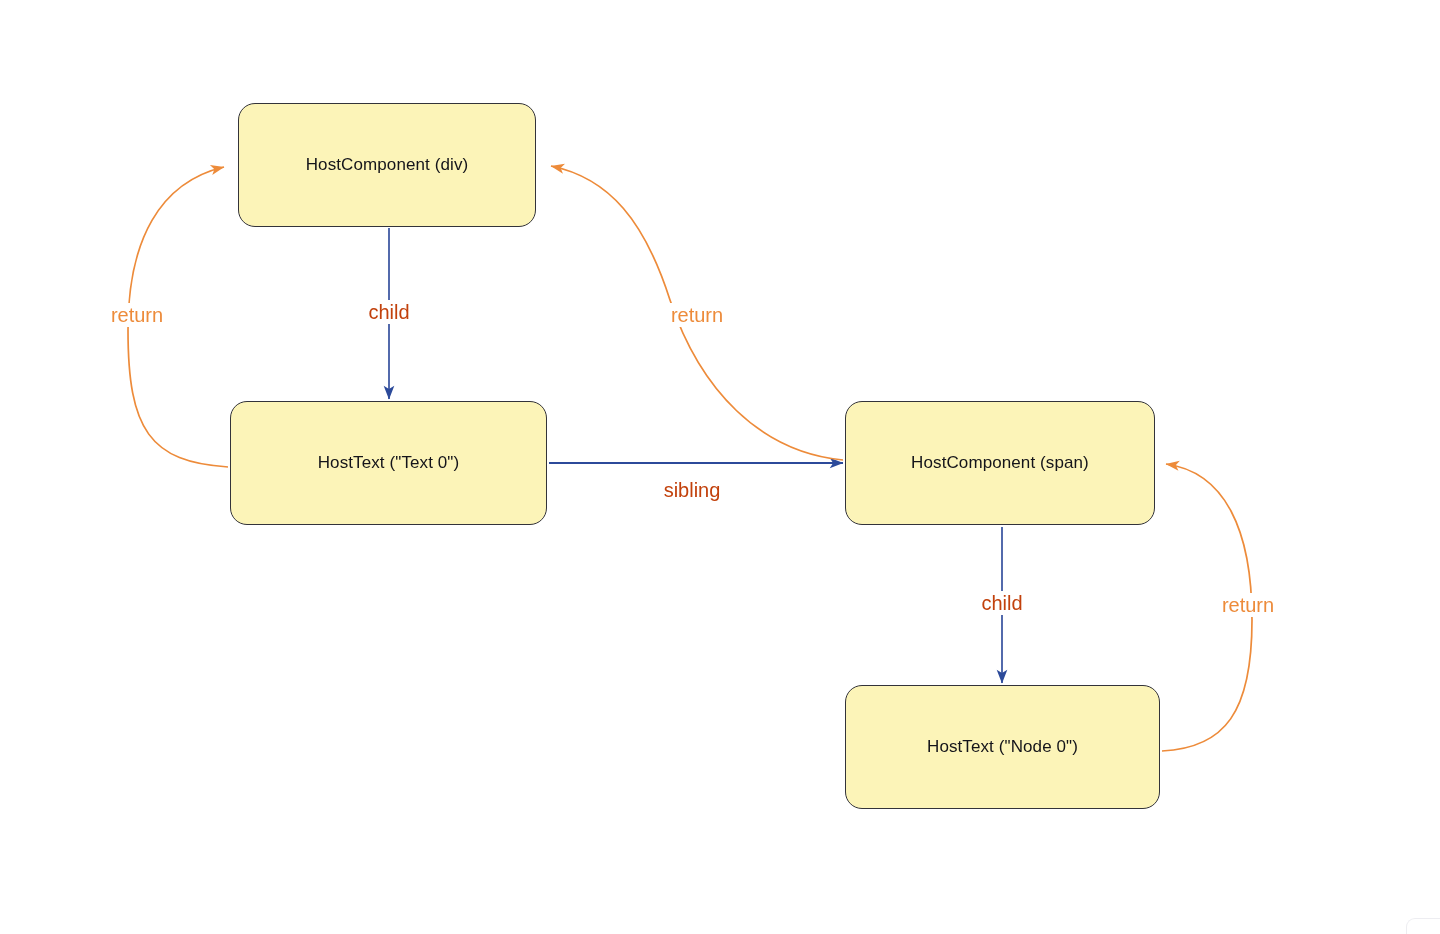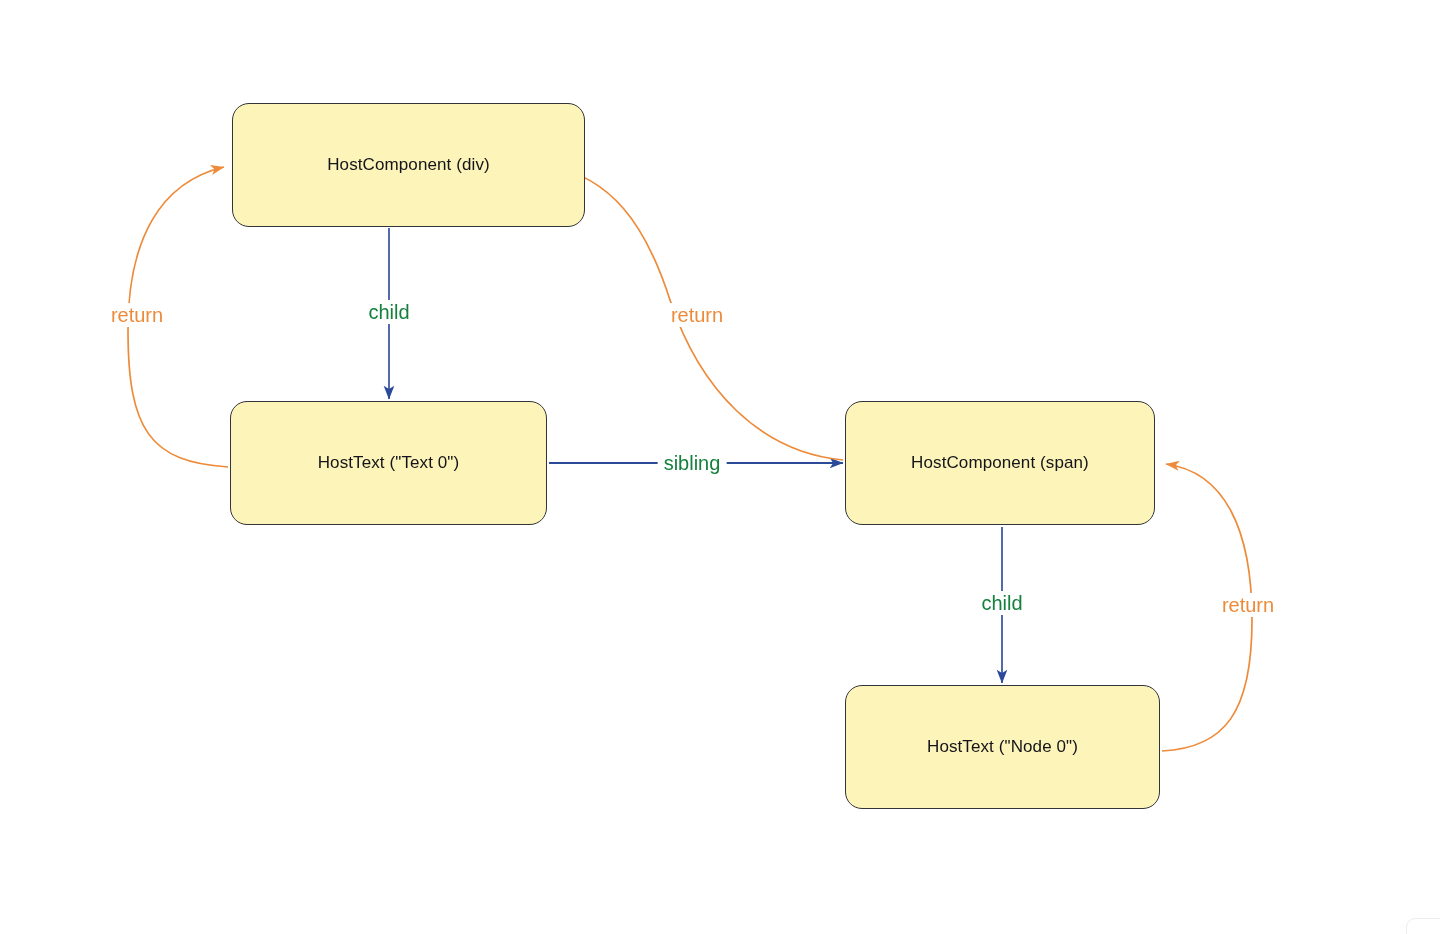--- a/index.html
+++ b/index.html
@@ -49,21 +49,21 @@
     z-index: 3;
     font-size: 20px;
     line-height: 1;
     white-space: nowrap;
     background: #ffffff;
     padding: 2px 6px;
     transform: translate(-50%, -50%);
   }
   .edge-label.child,
   .edge-label.sibling {
-    color: #15803d;
+    color: #c2410c;
     text-align: center;
   }
   .edge-label.ret {
     color: #ED8B3A;
   }
   .ghost-corner {
     position: absolute;
     left: 1406px;
     top: 918px;
     width: 60px;
@@ -107,39 +107,39 @@
 
     <g>
       <path d="M843,460 C760,452 700,390 670,300 C645,222 610,178 551,166" stroke="#ED8B3A" stroke-width="1.7" fill="none" marker-end="url(#arrow-orange)"></path>
     </g>
 
     <g>
       <path d="M1162,751 C1225,748 1252,712 1252,620 C1252,530 1225,472 1166,464" stroke="#ED8B3A" stroke-width="1.7" fill="none" marker-end="url(#arrow-orange)"></path>
     </g>
   </svg>
 
-  <div class="node" style="left:232px; top:103px; width:353px; height:124px;align-items:center;">
+  <div class="node" style="left:238px; top:103px; width:298px; height:124px;align-items:center;">
     <span class="node-label">HostComponent (div)</span>
   </div>
 
   <div class="node" style="left:230px; top:401px; width:317px; height:124px;">
     <span class="node-label">HostText ("Text 0")</span>
   </div>
 
   <div class="node" style="left:845px; top:401px; width:310px; height:124px;">
     <span class="node-label">HostComponent (span)</span>
   </div>
 
   <div class="node" style="left:845px; top:685px; width:315px; height:124px;">
     <span class="node-label">HostText ("Node 0")</span>
   </div>
 
   <div class="edge-label child" style="left:389px; top:312px;">child</div>
 
-  <div class="edge-label sibling" style="left:692px; top:463px;">sibling</div>
+  <div class="edge-label sibling" style="left:692px; top:490px;">sibling</div>
 
   <div class="edge-label child" style="left:1002px; top:603px;">child</div>
 
   <div class="edge-label ret" style="left:137px; top:315px;">return</div>
 
   <div class="edge-label ret" style="left:697px; top:315px;">return</div>
 
   <div class="edge-label ret" style="left:1248px; top:605px;">return</div>
 
   <div class="ghost-corner"></div>

